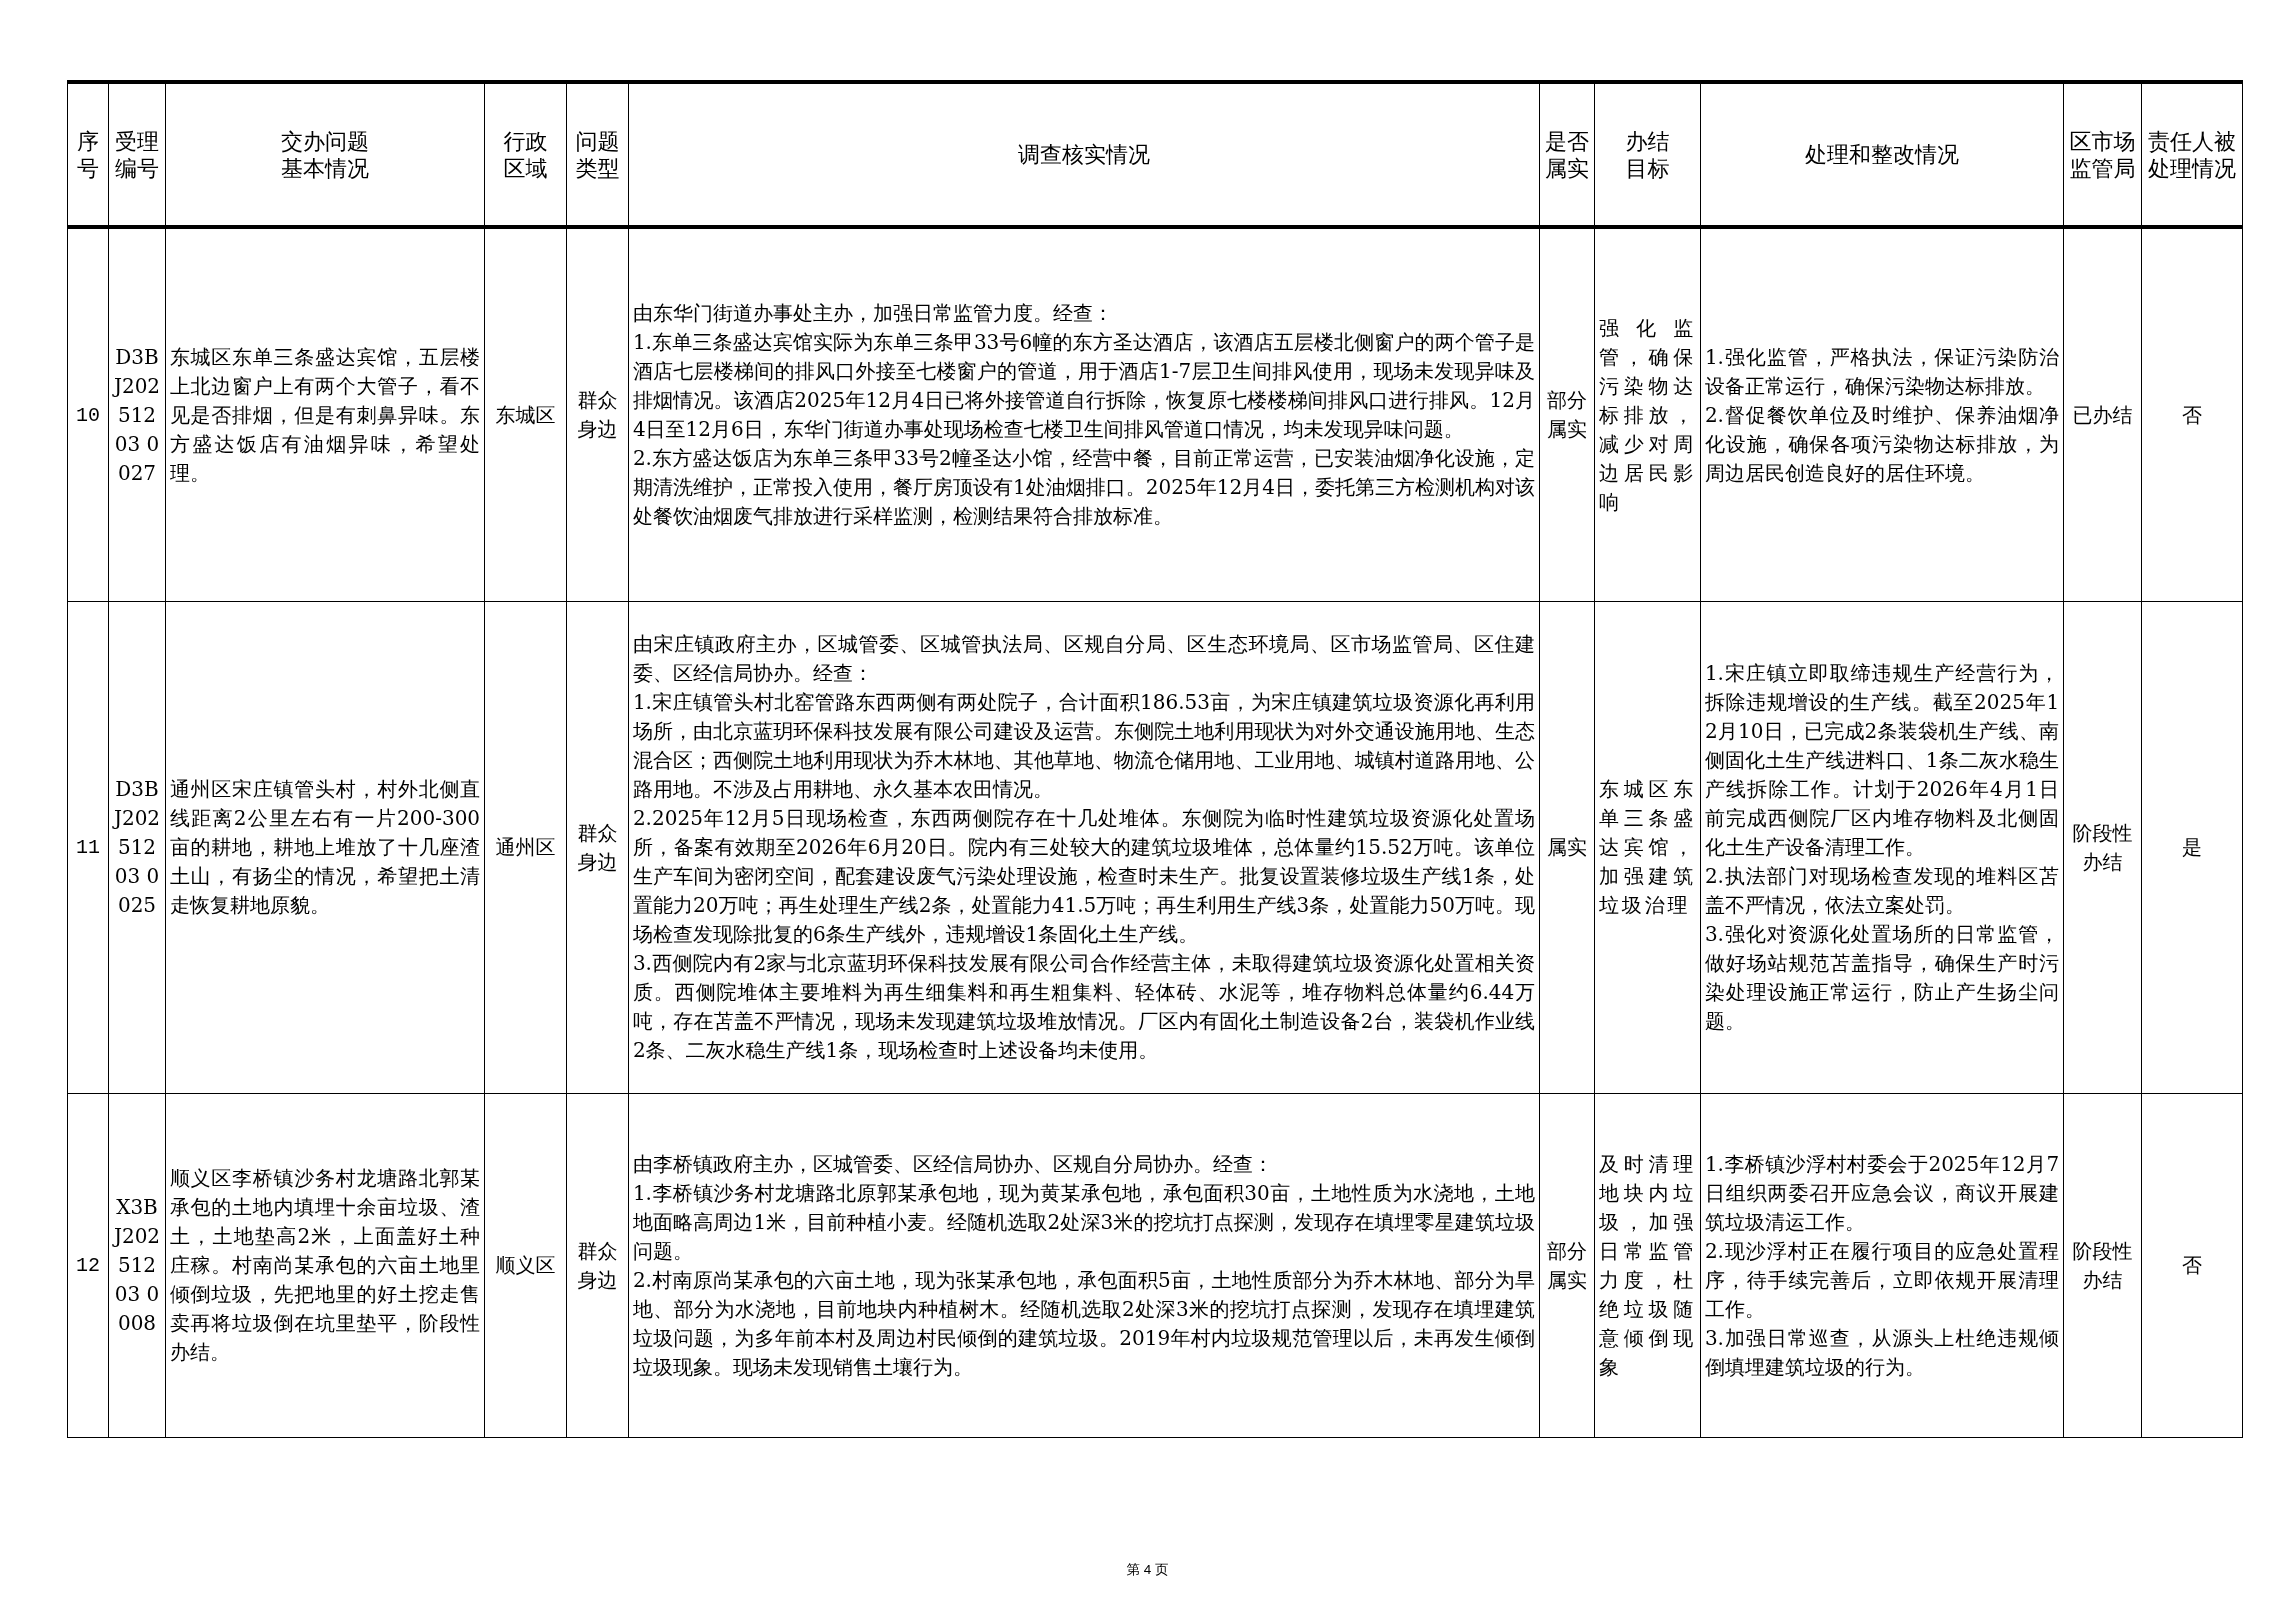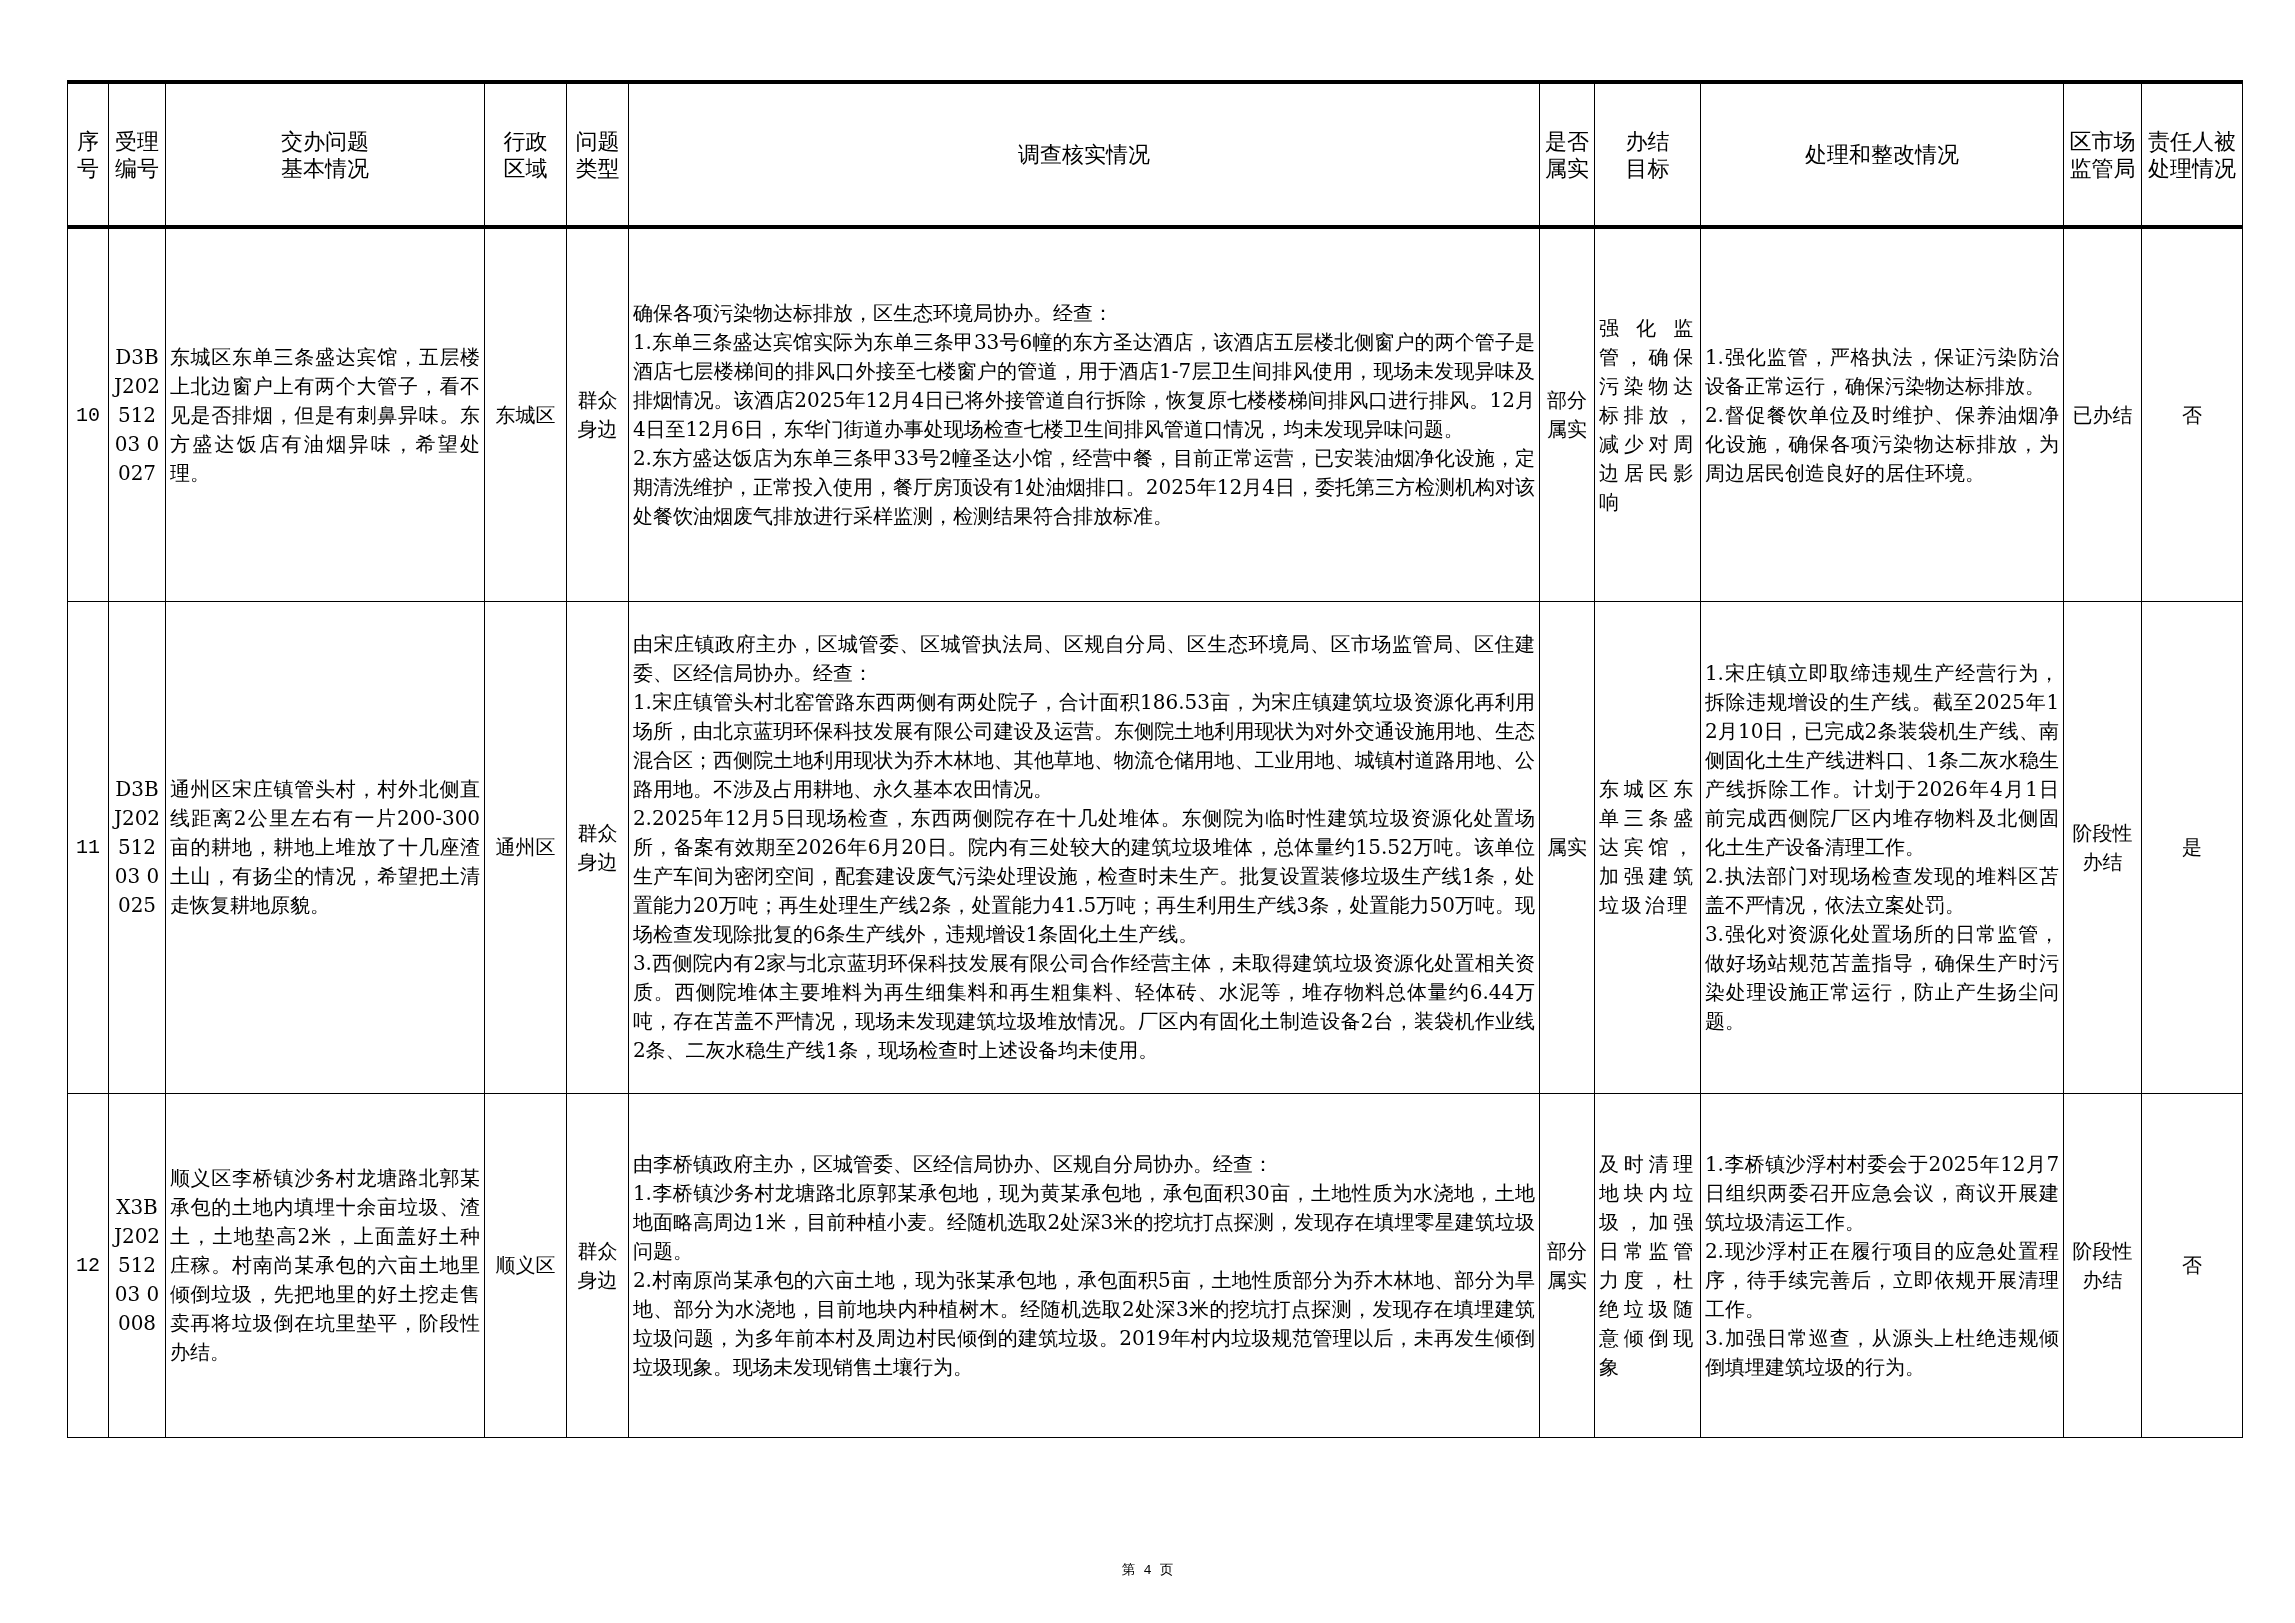--- a/index.html
+++ b/index.html
@@ -37,21 +37,21 @@
   td.code { font-size: 20px; line-height: 28px; padding: 0 1.9px; text-align: center; margin-left: 40px; }
   td.seq { text-align: center; padding: 0; font-family: Liberation Mono, monospace; }
   td.target { letter-spacing: 2.9px; text-align: justify; margin-left: 8px; }
   tr.r10 td { height: 372px; }
   tr.r11 td { height: 491px; }
   tr.r12 td { height: 343px; }
   .para { display: block; }
   .footer {
     position: absolute; left: 0; width: 2295px; top: 1561px;
     text-align: center; font-size: 13.5px;
-    font-family: Liberation Mono, monospace;
+    font-family: Liberation Sans, sans-serif;
   }
 </style>
 </head>
 <body>
 
 <table class="main">
   <colgroup>
     <col style="width:41px">
     <col style="width:57px">
     <col style="width:319px">
@@ -81,21 +81,21 @@
   </thead>
   <tbody>
 
     <tr class="r10">
       <td class="seq">10</td>
       <td class="code">D3BJ20251203 0027</td>
       <td class="j">东城区东单三条盛达宾馆，五层楼上北边窗户上有两个大管子，看不见是否排烟，但是有刺鼻异味。东方盛达饭店有油烟异味，希望处理。</td>
       <td class="c">东城区</td>
       <td class="c">群众身边</td>
       <td class="j">
-        <span class="para">确保各项污染物达标排放，区生态环境局协办。经查：</span>
+        <span class="para">由东华门街道办事处主办，加强日常监管力度。经查：</span>
         <span class="para">1.东单三条盛达宾馆实际为东单三条甲33号6幢的东方圣达酒店，该酒店五层楼北侧窗户的两个管子是酒店七层楼梯间的排风口外接至七楼窗户的管道，用于酒店1-7层卫生间排风使用，现场未发现异味及排烟情况。该酒店2025年12月4日已将外接管道自行拆除，恢复原七楼楼梯间排风口进行排风。12月4日至12月6日，东华门街道办事处现场检查七楼卫生间排风管道口情况，均未发现异味问题。</span>
         <span class="para">2.东方盛达饭店为东单三条甲33号2幢圣达小馆，经营中餐，目前正常运营，已安装油烟净化设施，定期清洗维护，正常投入使用，餐厅房顶设有1处油烟排口。2025年12月4日，委托第三方检测机构对该处餐饮油烟废气排放进行采样监测，检测结果符合排放标准。</span>
       </td>
       <td class="c">部分属实</td>
       <td class="target">强化监管，确保污染物达标排放，减少对周边居民影响</td>
       <td class="j">
         <span class="para">1.强化监管，严格执法，保证污染防治设备正常运行，确保污染物达标排放。</span>
         <span class="para">2.督促餐饮单位及时维护、保养油烟净化设施，确保各项污染物达标排放，为周边居民创造良好的居住环境。</span>
       </td>
       <td class="c">已办结</td>

